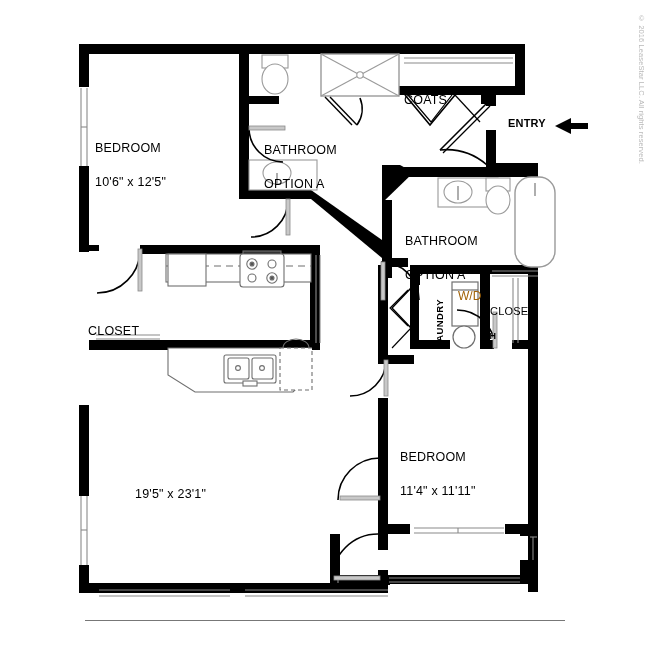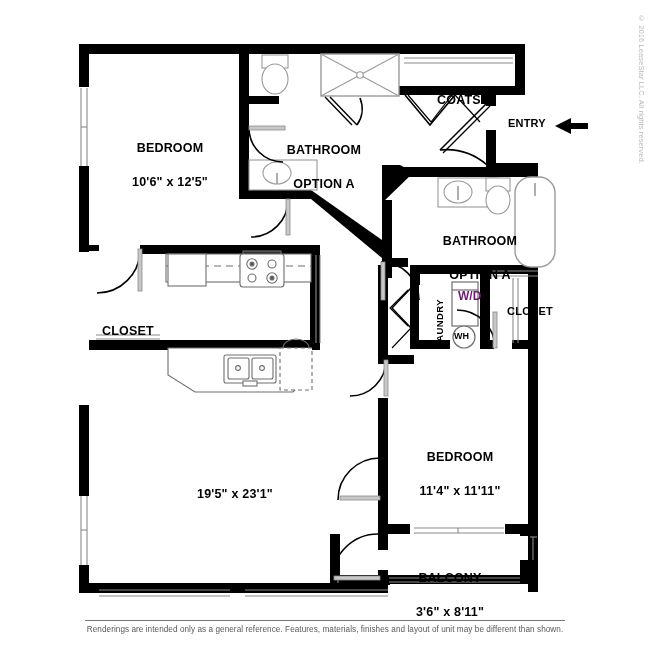--- a/index.html
+++ b/index.html
@@ -19,23 +19,22 @@
   }
   #plan-svg {
     position: absolute;
     left: 0;
     top: 0;
     width: 650px;
     height: 650px;
   }
   .rm-label {
     position: absolute;
-    text-align: center;
     font-family: "Liberation Sans", sans-serif;
-    font-weight: bold;
+    font-weight: normal;
     color: #000000;
     letter-spacing: 0.2px;
     line-height: 1.18;
     white-space: pre-line;
     pointer-events: none;
   }
   .rm-name {
     display: block;
     font-size: 12.5px;
   }
@@ -92,22 +91,22 @@
     font-size: 9.5px;
     font-weight: bold;
     color: #000;
     writing-mode: vertical-rl;
     transform: rotate(180deg);
     letter-spacing: 0.4px;
   }
   .wd-label {
     position: absolute;
     font-size: 12px;
-    font-weight: bold;
-    color: #701a75;
+    font-weight: normal;
+    color: #a16207;
   }
   .wh-label {
     position: absolute;
     font-size: 9px;
     font-weight: bold;
     color: #000;
   }
 </style>
 </head>
 <body>
@@ -379,36 +378,31 @@
 
   <div class="rm-label" style="left:490px; top:286px; width:80px;">
     <span class="rm-name small-label">CLOSET</span>
   </div>
 
   <div class="laundry-vert" style="left:434px; top:288px; height:60px;">
     <span>LAUNDRY</span>
   </div>
 
   <div class="wd-label" style="left:458px; top:289px;">W/D</div>
-  <div class="wh-label" style="left:454px; top:331px;">WH</div>
+  <div class="wh-label" style="left:454px; top:331px;padding-left:27px;">WH</div>
 
   <div class="rm-label" style="left:135px; top:468px; width:200px;">
     <span class="rm-dim">19'5" x 23'1"</span>
   </div>
 
   <div class="rm-label" style="left:400px; top:431px; width:120px;">
     <span class="rm-name">BEDROOM</span>
     <span class="rm-dim">11'4" x 11'11"</span>
   </div>
 
-  <div class="rm-label" style="left:390px; top:552px; width:120px;">
-    <span class="rm-name">BALCONY</span>
-    <span class="rm-dim">3'6" x 8'11"</span>
-  </div>
 
   <div id="entry-label">ENTRY</div>
 
   <div id="copyright-text">© 2016 LeaseStar LLC. All rights reserved.</div>
 
   <div id="footer-rule"></div>
-  <div id="footer-note">Renderings are intended only as a general reference. Features, materials, finishes and layout of unit may be different than shown.</div>
 
 </div>
 
 </body></html>

